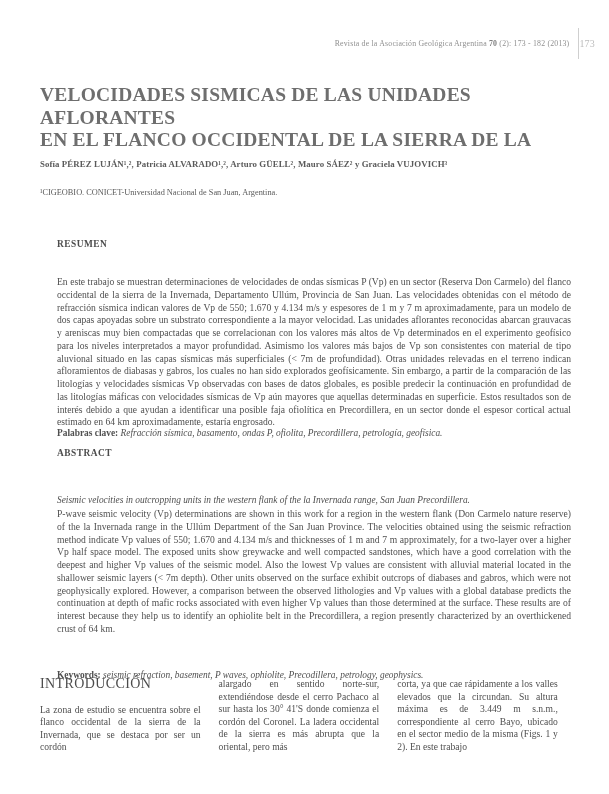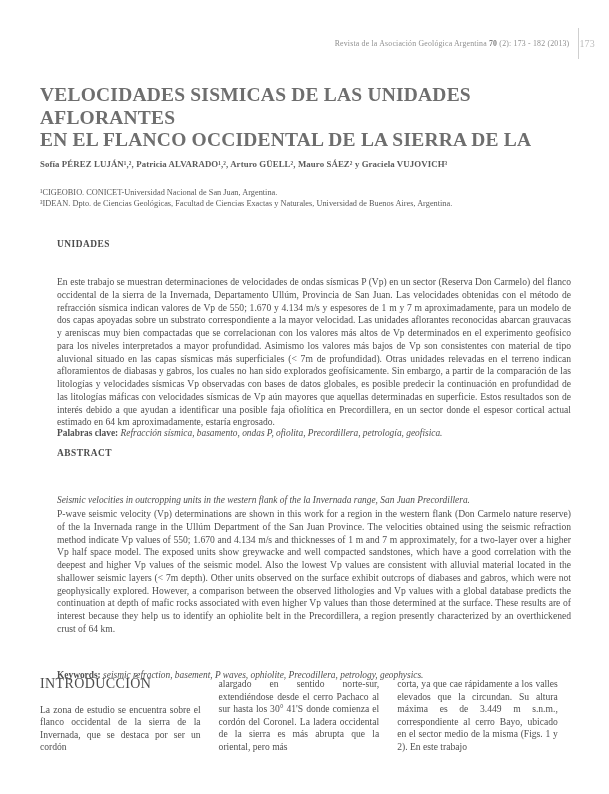--- a/index.html
+++ b/index.html
@@ -75,24 +75,23 @@
 
 <div class="title-block">
   <div>VELOCIDADES SISMICAS DE LAS UNIDADES AFLORANTES</div>
   <div>EN EL FLANCO OCCIDENTAL DE LA SIERRA DE LA</div>
 </div>
 
 <div class="authors">Sofía PÉREZ LUJÁN¹,², Patricia ALVARADO¹,², Arturo GÜELL², Mauro SÁEZ² y Graciela VUJOVICH³</div>
 
 <div class="affiliations">
   <div>¹CIGEOBIO. CONICET-Universidad Nacional de San Juan, Argentina.</div>
-  <div>³IDEAN. Dpto. de Ciencias Geológicas, Facultad de Ciencias Exactas y Naturales, Universidad de Buenos Aires, Argentina.</div>
 </div>
 
-<div class="section-heading" style="top:239px;">UNIDADES</div>
+<div class="section-heading" style="top:239px;">RESUMEN</div>
 
 <div class="body-par" style="top:276px;">En este trabajo se muestran determinaciones de velocidades de ondas sísmicas P (Vp) en un sector (Reserva Don Carmelo) del flanco occidental de la sierra de la Invernada, Departamento Ullúm, Provincia de San Juan. Las velocidades obtenidas con el método de refracción sísmica indican valores de Vp de 550; 1.670 y 4.134 m/s y espesores de 1 m y 7 m aproximadamente, para un modelo de dos capas apoyadas sobre un substrato correspondiente a la mayor velocidad. Las unidades aflorantes reconocidas abarcan grauvacas y areniscas muy bien compactadas que se correlacionan con los valores más altos de Vp determinados en el experimento geofísico para los niveles interpretados a mayor profundidad. Asimismo los valores más bajos de Vp son consistentes con material de tipo aluvional situado en las capas sísmicas más superficiales (&lt; 7m de profundidad). Otras unidades relevadas en el terreno indican afloramientos de diabasas y gabros, los cuales no han sido explorados geofísicamente. Sin embargo, a partir de la comparación de las litologías y velocidades sísmicas Vp observadas con bases de datos globales, es posible predecir la continuación en profundidad de las litologías máficas con velocidades sísmicas de Vp aún mayores que aquellas determinadas en superficie. Estos resultados son de interés debido a que ayudan a identificar una posible faja ofiolítica en Precordillera, en un sector donde el espesor cortical actual estimado en 64 km aproximadamente, estaría engrosado.</div>
 
 <div class="kw-line" style="top:428px;">
   <span class="kw-label">Palabras clave: </span><span class="kw-text">Refracción sísmica, basamento, ondas P, ofiolita, Precordillera, petrología, geofísica.</span>
 </div>
 
 <div class="section-heading" style="top:432px;margin-top:16px;">ABSTRACT</div>
 
 <div class="italic-line" style="top:495px;">Seismic velocities in outcropping units in the western flank of the la Invernada range, San Juan Precordillera.</div>

